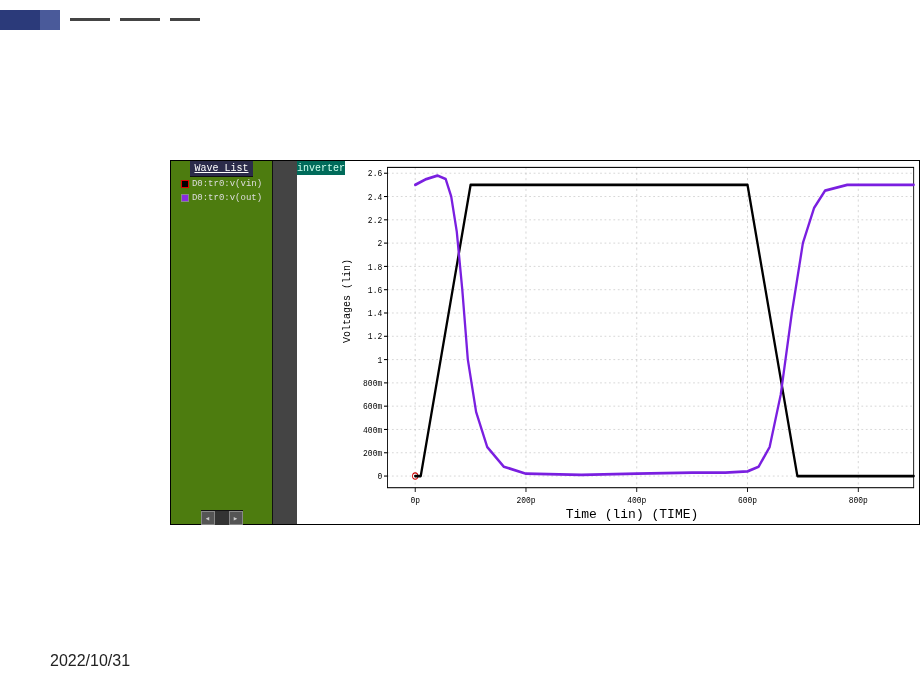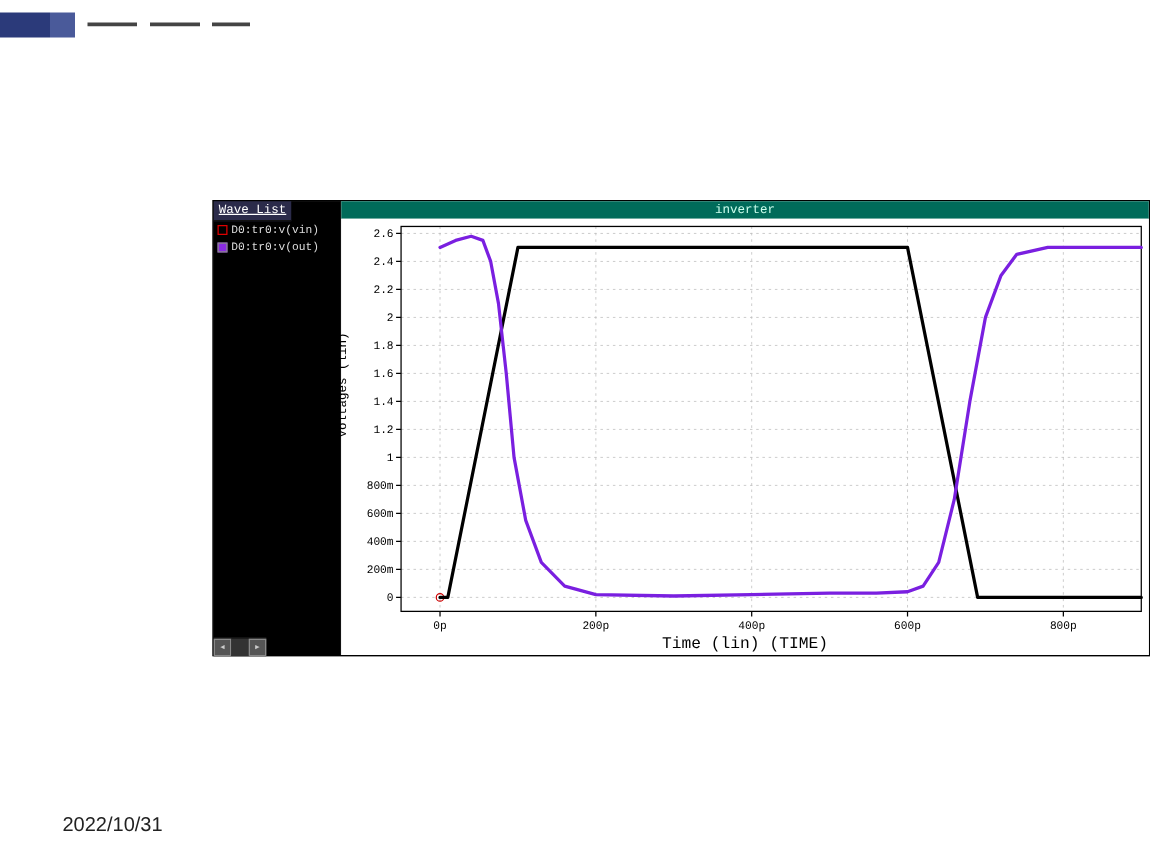--- a/index.html
+++ b/index.html
@@ -16,22 +16,22 @@
   .title {
     position: absolute; top: 60px; left: 60px;
     font-family: "SimSun", "Songti SC", serif; font-size: 44px; color: #111;
   }
   .shot-wrap {
     position: absolute; top: 160px; left: 170px; width: 750px; height: 365px;
     display: flex; background: #444; border: 1px solid #000;
   }
   
   .wavelist {
-    width: 102px; background: #000000; border-right: 1px solid #111;
-    display: flex; flex-direction: column; align-items: flex-start;
+    width: 102px; background: #4d7c0f; border-right: 1px solid #111;
+    display: flex; flex-direction: column; align-items: center;
     font-family: "Courier New", monospace;
   }
   .wavelist-title {
     background: #2b2b4a; color: #fff; font-size: 10px; padding: 2px 4px;
     text-decoration: underline; border-bottom: 1px solid #111;
   }
   .wave-row {
     display: flex; align-items: center; gap: 3px; padding: 2px 3px;
     font-size: 9px; color: #ddd; white-space: nowrap;
   }
@@ -39,21 +39,21 @@
   .scroll-btns {
     margin-top: auto; display: flex; gap: 0; height: 14px;
     background: #2b2b2b; border-top: 1px solid #111;
   }
   .scroll-btns div {
     width: 14px; height: 14px; background: #555; border: 1px solid #888;
     color: #ccc; font-size: 9px; display: flex; align-items: center; justify-content: center;
   }
   .scroll-btns .spacer { flex: 1; background: #333; border: none; }
   
-  .plot-col { flex: 1; display: flex; flex-direction: column; background: #fff; }
+  .plot-col { flex: 1; display: flex; flex-direction: row; background: #fff; margin-left: 24px; }
   .plot-header {
     height: 14px; background: #006b5a; color: #cfe; font-size: 10px;
     display: flex; align-items: center; justify-content: center;
     font-family: "Courier New", monospace;
   }
   .plot-body { flex: 1; position: relative; background: #fff; }
   .plot-svg { position: absolute; inset: 0; width: 100%; height: 100%; }
   .axis-label-y {
     position: absolute; left: 2px; top: 50%; transform: translateY(-50%) rotate(-90deg);
     transform-origin: left center; font-size: 10px; font-family: "Courier New", monospace;

